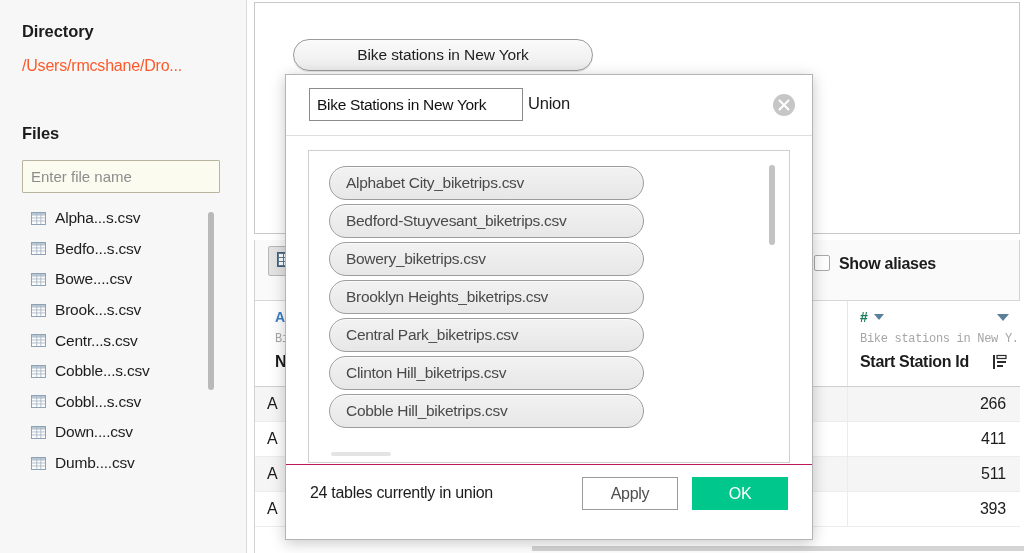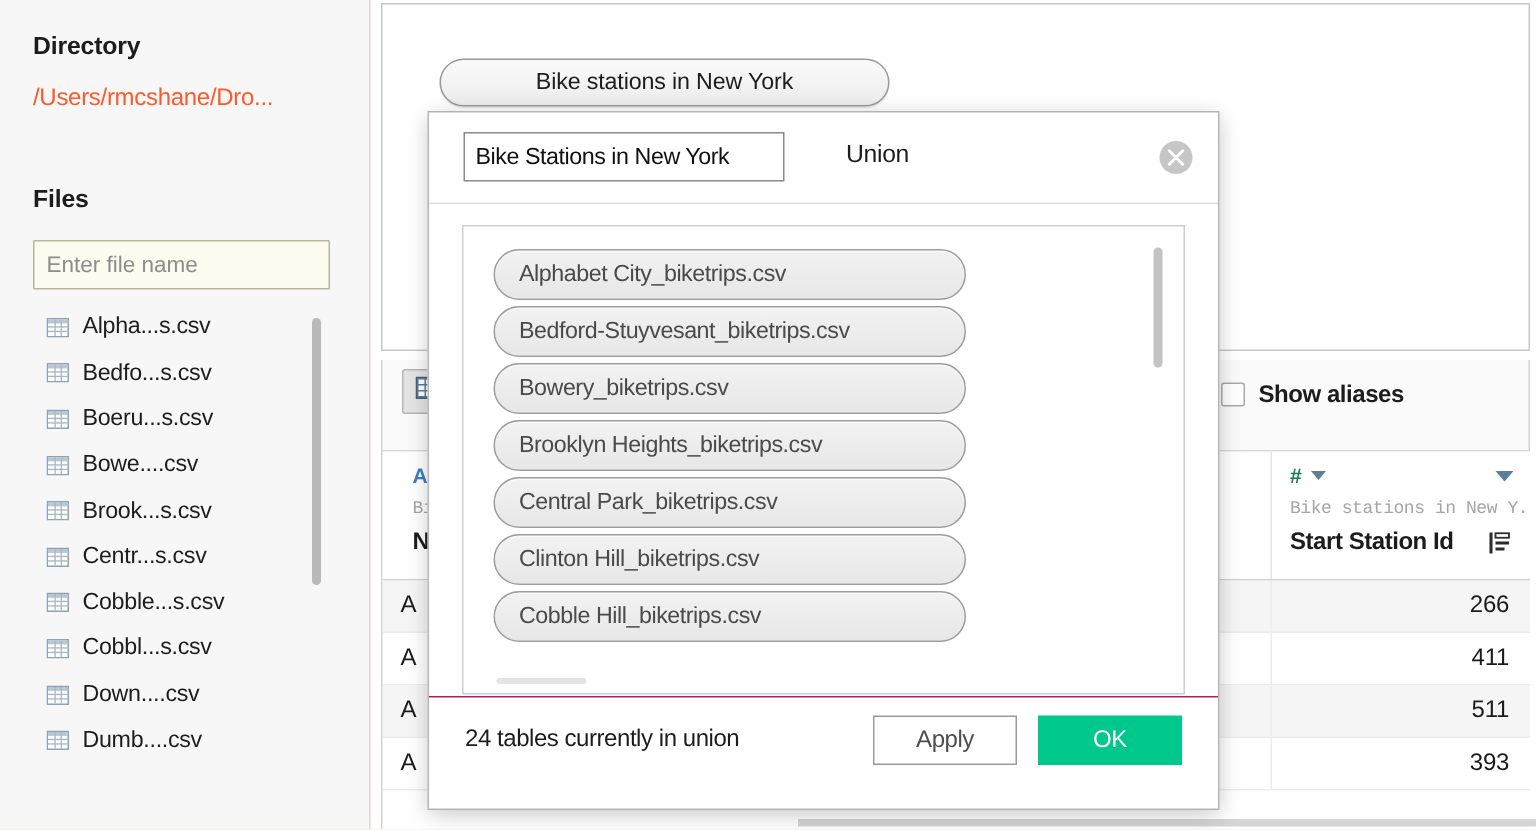--- a/index.html
+++ b/index.html
@@ -6,21 +6,21 @@
     margin: 0; padding: 0;
     width: 1024px; height: 553px;
     overflow: hidden;
     background: #ffffff;
     font-family: "Liberation Sans", sans-serif;
     -webkit-font-smoothing: antialiased;
   }
   #root {
     position: relative;
     width: 1024px; height: 553px;
-    background: #fca5a5;
+    background: #14532d;
   }
 
   
   #sidebar {
     position: absolute; left: 0; top: 0;
     width: 247px; height: 553px;
     background: #f7f7f7;
     border-right: 1px solid #d8d8d8;
     box-sizing: border-box;
   }
@@ -272,21 +272,20 @@
     border-radius: 0;
   }
   #dlg-mode-label {
     position: absolute;
     left: 0; top: 19px; width: 100%;
     text-align: center;
     font-size: 16.5px;
     color: #1c1c1c;
     letter-spacing: -0.2px;
     pointer-events: none;
-    margin-left: 36px;
   }
   #dlg-close {
     position: absolute;
     right: 16px; top: 18px;
     width: 24px; height: 24px;
     cursor: pointer;
   }
 
   #dlg-body {
     position: absolute;
@@ -419,33 +418,20 @@
             <svg width="15" height="13" viewBox="0 0 15 13">
               <rect x="0.5" y="0.5" width="14" height="12" fill="#fdfdfd" stroke="#8fa3b5"></rect>
               <rect x="1" y="1" width="13" height="2.6" fill="#b9c6d3"></rect>
               <rect x="5.3" y="1" width="0.9" height="11" fill="#aab8c6"></rect>
               <rect x="9.4" y="1" width="0.9" height="11" fill="#aab8c6"></rect>
               <rect x="1" y="5.5" width="13" height="0.9" fill="#aab8c6"></rect>
               <rect x="1" y="8.5" width="13" height="0.9" fill="#aab8c6"></rect>
             </svg>
           </span>
           <span class="file-name">Bedfo...s.csv</span>
-        </div>
-        <div class="file-row">
-          <span class="tbl-icon">
-            <svg width="15" height="13" viewBox="0 0 15 13">
-              <rect x="0.5" y="0.5" width="14" height="12" fill="#fdfdfd" stroke="#8fa3b5"></rect>
-              <rect x="1" y="1" width="13" height="2.6" fill="#b9c6d3"></rect>
-              <rect x="5.3" y="1" width="0.9" height="11" fill="#aab8c6"></rect>
-              <rect x="9.4" y="1" width="0.9" height="11" fill="#aab8c6"></rect>
-              <rect x="1" y="5.5" width="13" height="0.9" fill="#aab8c6"></rect>
-              <rect x="1" y="8.5" width="13" height="0.9" fill="#aab8c6"></rect>
-            </svg>
-          </span>
-          <span class="file-name">Boeru...s.csv</span>
         </div>
         <div class="file-row">
           <span class="tbl-icon">
             <svg width="15" height="13" viewBox="0 0 15 13">
               <rect x="0.5" y="0.5" width="14" height="12" fill="#fdfdfd" stroke="#8fa3b5"></rect>
               <rect x="1" y="1" width="13" height="2.6" fill="#b9c6d3"></rect>
               <rect x="5.3" y="1" width="0.9" height="11" fill="#aab8c6"></rect>
               <rect x="9.4" y="1" width="0.9" height="11" fill="#aab8c6"></rect>
               <rect x="1" y="5.5" width="13" height="0.9" fill="#aab8c6"></rect>
               <rect x="1" y="8.5" width="13" height="0.9" fill="#aab8c6"></rect>

